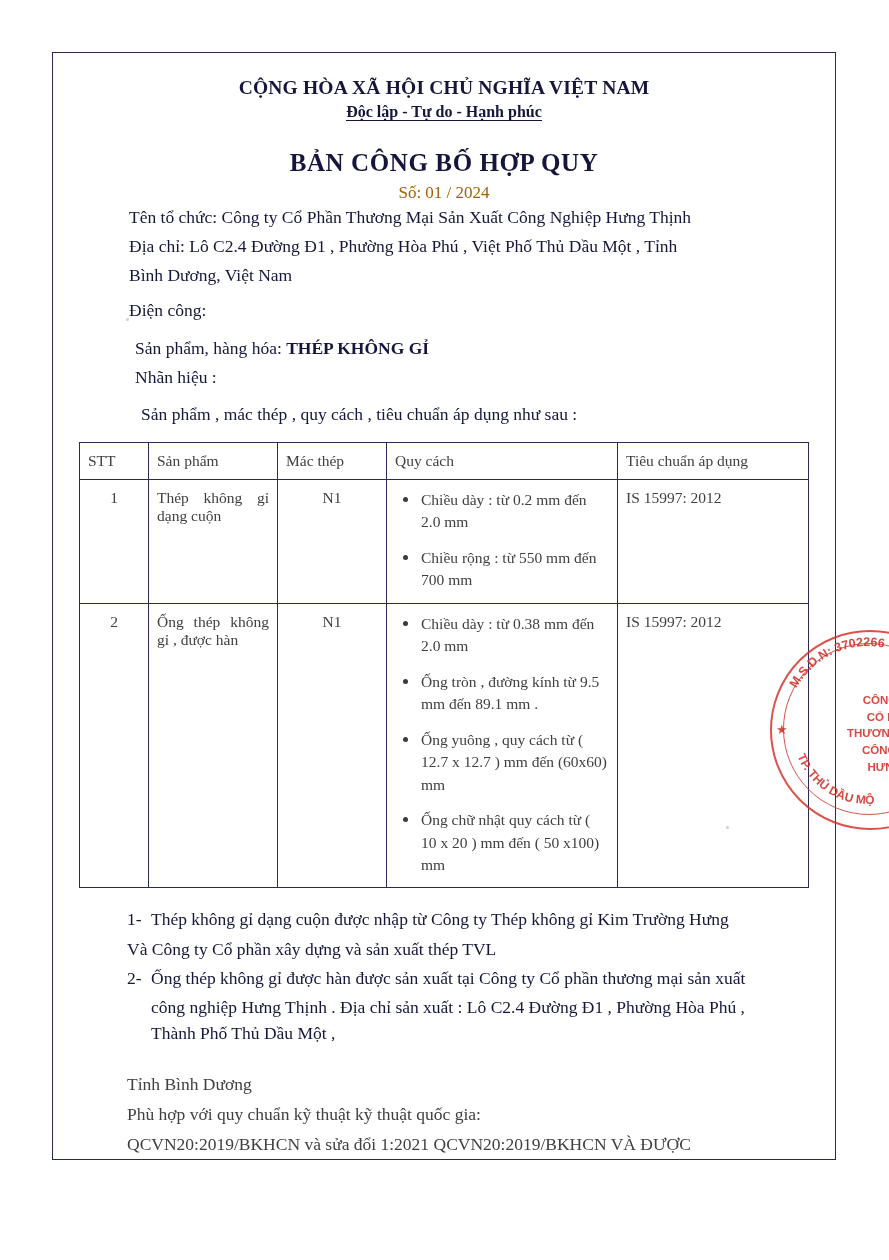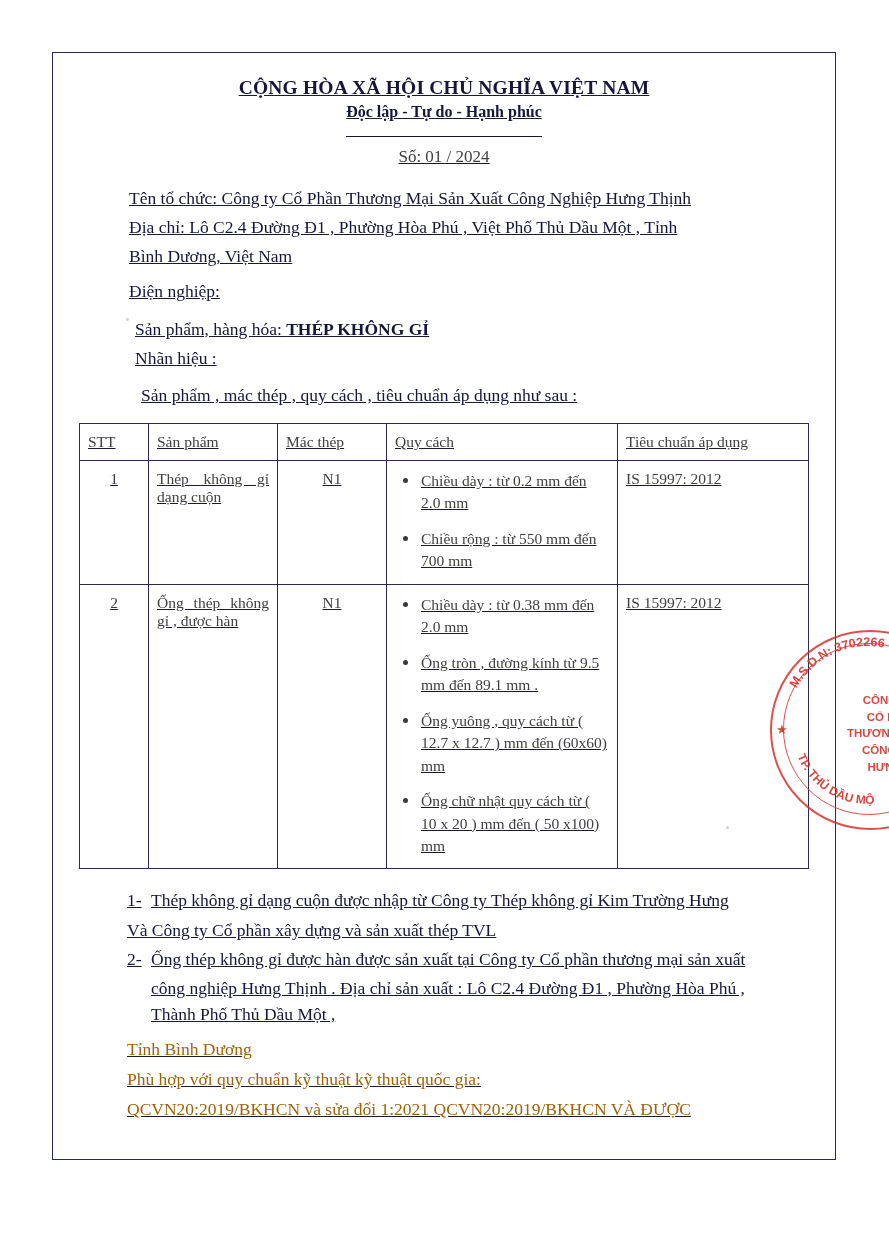--- a/index.html
+++ b/index.html
@@ -25,54 +25,53 @@
     box-sizing: border-box;
   }
   .page-inner {
     position: absolute;
     left: 0;
     top: 0;
     right: 0;
     bottom: 0;
     padding: 20px 26px 10px 26px;
     box-sizing: border-box;
-    text-decoration: underline;
   }
   .nat-title {
     text-align: center;
     font-weight: bold;
     font-size: 19.5px;
     letter-spacing: 0.2px;
     color: #16163c;
     margin-top: 4px;
   }
   .nat-sub {
     text-align: center;
     font-weight: bold;
     font-size: 16px;
     margin-top: 4px;
     color: #16163c;
   }
   .nat-sub span {
     border-bottom: 1.3px solid #16163c;
-    padding-bottom: 16px;
+    padding-bottom: 0;
   }
   .doc-title {
     text-align: center;
     font-weight: bold;
     font-size: 25px;
     margin-top: 28px;
     letter-spacing: 0.6px;
     color: #16163c;
   }
   .doc-number {
     text-align: center;
     font-size: 17px;
-    margin-top: 26px;
-    color: #404040;
+    margin-top: 6px;
+    color: #a16207;
   }
   .body-line {
     font-size: 17.5px;
     line-height: 1.55;
     margin-top: 10px;
     color: #16163c;
   }
   .indent-1 { padding-left: 50px; }
   .indent-2 { padding-left: 56px; }
   .indent-3 { padding-left: 62px; }
@@ -142,24 +141,24 @@
     flex: 0 0 24px;
   }
   .note-text { flex: 1; }
   .note-cont {
     padding-left: 48px;
   }
   .note-cont-deep {
     padding-left: 72px;
   }
   .tail {
-    margin-top: 8px;
+    margin-top: 24px;
     font-size: 17.5px;
     line-height: 1.5;
-    color: #a16207;
+    color: #404040;
   }
   .tail-ind { padding-left: 48px; }
   .tail-just {
     padding-left: 48px;
     text-align: justify;
     text-align-last: left;
   }
   .tail-full {
     padding-left: 0;
   }
@@ -233,26 +232,27 @@
 </style>
 </head>
 <body>
 
 <div class="page-frame">
   <div class="page-inner">
 
     <div class="nat-title">CỘNG HÒA XÃ HỘI CHỦ NGHĨA VIỆT NAM</div>
     <div class="nat-sub"><span>Độc lập - Tự do - Hạnh phúc</span></div>
 
+    <div class="doc-title">BẢN CÔNG BỐ HỢP QUY</div>
     <div class="doc-number">Số: 01 / 2024</div>
 
-    <div class="body-line indent-1" style="margin-top:18px;">Tên tổ chức: Công ty Cổ Phần Thương Mại Sản Xuất Công Nghiệp Hưng Thịnh</div>
+    <div class="body-line indent-1" style="margin-top:1px;">Tên tổ chức: Công ty Cổ Phần Thương Mại Sản Xuất Công Nghiệp Hưng Thịnh</div>
     <div class="body-line indent-1" style="margin-top:2px;">Địa chỉ: Lô C2.4 Đường Đ1 , Phường Hòa Phú , Việt Phố Thủ Dầu Một , Tỉnh</div>
     <div class="body-line indent-1" style="margin-top:2px;">Bình Dương, Việt Nam</div>
-    <div class="body-line indent-1" style="margin-top:8px;">Điện nghiệp:</div>
+    <div class="body-line indent-1" style="margin-top:8px;">Điện công:</div>
 
     <div class="body-line indent-2" style="margin-top:10px;">
       <span>Sản phẩm, hàng hóa: </span><span class="strong">THÉP KHÔNG GỈ</span>
     </div>
     <div class="body-line indent-2" style="margin-top:2px;">Nhãn hiệu :</div>
     <div class="body-line indent-3" style="margin-top:10px;">Sản phẩm , mác thép , quy cách , tiêu chuẩn áp dụng như sau :</div>
 
     <table class="spec">
       <thead>
         <tr>

